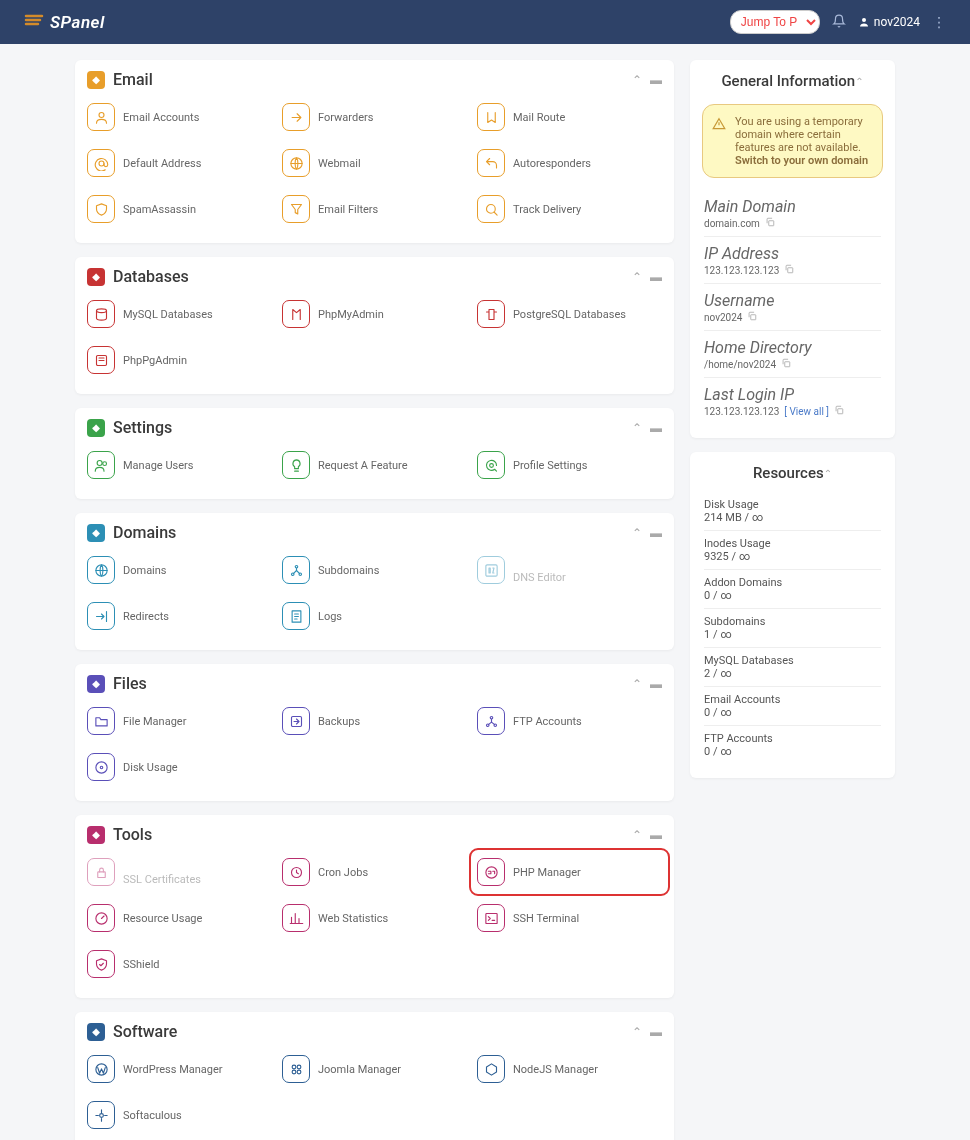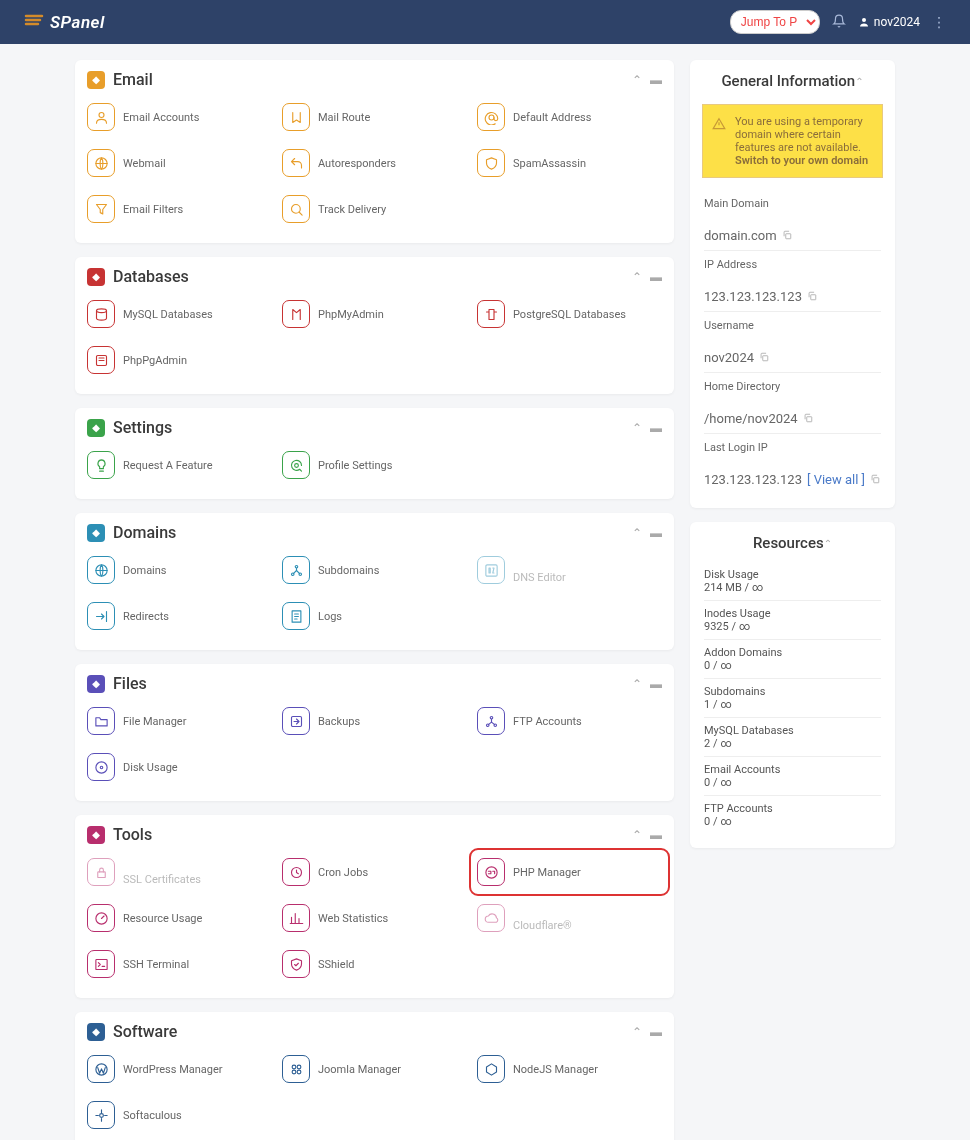--- a/index.html
+++ b/index.html
@@ -23,28 +23,28 @@
 .card-controls span { cursor:pointer; }
 .card-body { padding:8px 10px 16px; }
 .grid { display:grid; grid-template-columns:repeat(3,1fr); gap:10px 6px; }
 .tile { display:flex; align-items:center; gap:8px; padding:4px 2px; cursor:pointer; }
 .tile.disabled { opacity:.45;align-items:flex-end; }
 .tile.highlight { outline:2px solid #d33; outline-offset:4px; border-radius:3px; }
 .tile-icon { width:28px; height:28px; border:1.5px solid; border-radius:7px; display:flex; align-items:center; justify-content:center; flex-shrink:0; }
 .tile-icon svg { width:15px; height:15px; }
 .tile-label { font-size:11px; color:#666; }
 .sidebar-card-header { padding:12px 14px 6px; display:flex; align-items:center; justify-content:center; font-size:15px; color:#3a3a3a; font-weight:500; }
-.alert { margin:8px 12px; border:1px solid #e8c980; background:#fde047; border-radius:0; padding:10px 10px 10px 32px; font-size:11px; color:#8a6d3b; position:relative; }
+.alert { margin:8px 12px; border:1px solid #e8c980; background:#fef9c3; border-radius:12px; padding:10px 10px 10px 32px; font-size:11px; color:#8a6d3b; position:relative; }
 .alert svg { position:absolute; left:9px; top:12px; }
 .alert b { font-weight:600; }
 .info-list { padding:4px 14px 14px; }
 .info-row { padding:7px 0; border-bottom:1px solid #eee; }
 .info-row:last-child { border-bottom:none; }
-.info-label { font-size:11px; color:#666; }
-.info-value { font-size:13px; color:#666; display:flex; align-items:center; gap:5px; margin-top:18px; }
+.info-label { font-size:16px; color:#666;font-style:italic; }
+.info-value { font-size:10px; color:#666; display:flex; align-items:center; gap:5px; margin-top:1px; }
 .copy-icon { color:#aaa; cursor:pointer; font-size:10px; }
 .resources-list { padding:4px 14px 14px; }
 .resource-row { padding:6px 0; border-bottom:1px solid #eee; font-size:11px; }
 .resource-row:last-child { border-bottom:none; }
 a.link { color:#4a7ac8; text-decoration:none; }
 </style>
 </head>
 <body>
 
 <div class="header">
@@ -96,20 +96,28 @@
                 <svg viewBox="0 0 24 24" fill="none" stroke="currentColor" stroke-width="1.8" stroke-linecap="round" stroke-linejoin="round">
                   <circle cx="12" cy="8" r="4"></circle>
                   <path d="M4 21c0-4 4-6 8-6s8 2 8 6"></path>
                 </svg>
               </span>
               <span class="tile-label">Email Accounts</span>
             </div>
             <div class="tile">
               <span class="tile-icon" style="border-color:#e89e2a;color:#e89e2a">
                 <svg viewBox="0 0 24 24" fill="none" stroke="currentColor" stroke-width="1.8" stroke-linecap="round" stroke-linejoin="round">
+                  <path d="M5 12h12M13 6l6 6-6 6"></path>
+                </svg>
+              </span>
+              <span class="tile-label">Forwarders</span>
+            </div>
+            <div class="tile">
+              <span class="tile-icon" style="border-color:#e89e2a;color:#e89e2a">
+                <svg viewBox="0 0 24 24" fill="none" stroke="currentColor" stroke-width="1.8" stroke-linecap="round" stroke-linejoin="round">
                   <path d="M6 4v16l6-4 6 4V4"></path>
                 </svg>
               </span>
               <span class="tile-label">Mail Route</span>
             </div>
             <div class="tile">
               <span class="tile-icon" style="border-color:#e89e2a;color:#e89e2a">
                 <svg viewBox="0 0 24 24" fill="none" stroke="currentColor" stroke-width="1.8" stroke-linecap="round" stroke-linejoin="round">
                   <circle cx="12" cy="12" r="4"></circle>
                   <path d="M16 12v2a3 3 0 006 0 10 10 0 10-4 8"></path>
@@ -221,20 +229,30 @@
           <div class="card-controls">
             <span>⌃</span>
             <span>▬</span>
           </div>
         </div>
         <div class="card-body">
           <div class="grid">
             <div class="tile">
               <span class="tile-icon" style="border-color:#3aa34a;color:#3aa34a">
                 <svg viewBox="0 0 24 24" fill="none" stroke="currentColor" stroke-width="1.8" stroke-linecap="round" stroke-linejoin="round">
+                  <circle cx="9" cy="8" r="4"></circle>
+                  <circle cx="17" cy="9" r="3"></circle>
+                  <path d="M2 21c0-4 3-6 7-6s7 2 7 6"></path>
+                </svg>
+              </span>
+              <span class="tile-label">Manage Users</span>
+            </div>
+            <div class="tile">
+              <span class="tile-icon" style="border-color:#3aa34a;color:#3aa34a">
+                <svg viewBox="0 0 24 24" fill="none" stroke="currentColor" stroke-width="1.8" stroke-linecap="round" stroke-linejoin="round">
                   <path d="M9 21h6M12 3a6 6 0 00-3 11v3h6v-3a6 6 0 00-3-11z"></path>
                 </svg>
               </span>
               <span class="tile-label">Request A Feature</span>
             </div>
             <div class="tile">
               <span class="tile-icon" style="border-color:#3aa34a;color:#3aa34a">
                 <svg viewBox="0 0 24 24" fill="none" stroke="currentColor" stroke-width="1.8" stroke-linecap="round" stroke-linejoin="round">
                   <circle cx="12" cy="12" r="3"></circle>
                   <path d="M20 12a8 8 0 10-3 6l3 3"></path>
@@ -409,28 +427,20 @@
               </span>
               <span class="tile-label">Resource Usage</span>
             </div>
             <div class="tile">
               <span class="tile-icon" style="border-color:#b82e6d;color:#b82e6d">
                 <svg viewBox="0 0 24 24" fill="none" stroke="currentColor" stroke-width="1.8" stroke-linecap="round" stroke-linejoin="round">
                   <path d="M4 20V10M10 20V4M16 20v-8M22 20H2"></path>
                 </svg>
               </span>
               <span class="tile-label">Web Statistics</span>
-            </div>
-            <div class="tile disabled">
-              <span class="tile-icon" style="border-color:#b82e6d;color:#b82e6d">
-                <svg viewBox="0 0 24 24" fill="none" stroke="currentColor" stroke-width="1.8" stroke-linecap="round" stroke-linejoin="round">
-                  <path d="M7 18a5 5 0 010-10 7 7 0 0113 3 4 4 0 010 7z"></path>
-                </svg>
-              </span>
-              <span class="tile-label">Cloudflare®</span>
             </div>
             <div class="tile">
               <span class="tile-icon" style="border-color:#b82e6d;color:#b82e6d">
                 <svg viewBox="0 0 24 24" fill="none" stroke="currentColor" stroke-width="1.8" stroke-linecap="round" stroke-linejoin="round">
                   <rect x="3" y="4" width="18" height="16" rx="1"></rect>
                   <path d="M7 9l3 3-3 3M13 15h4"></path>
                 </svg>
               </span>
               <span class="tile-label">SSH Terminal</span>
             </div>

